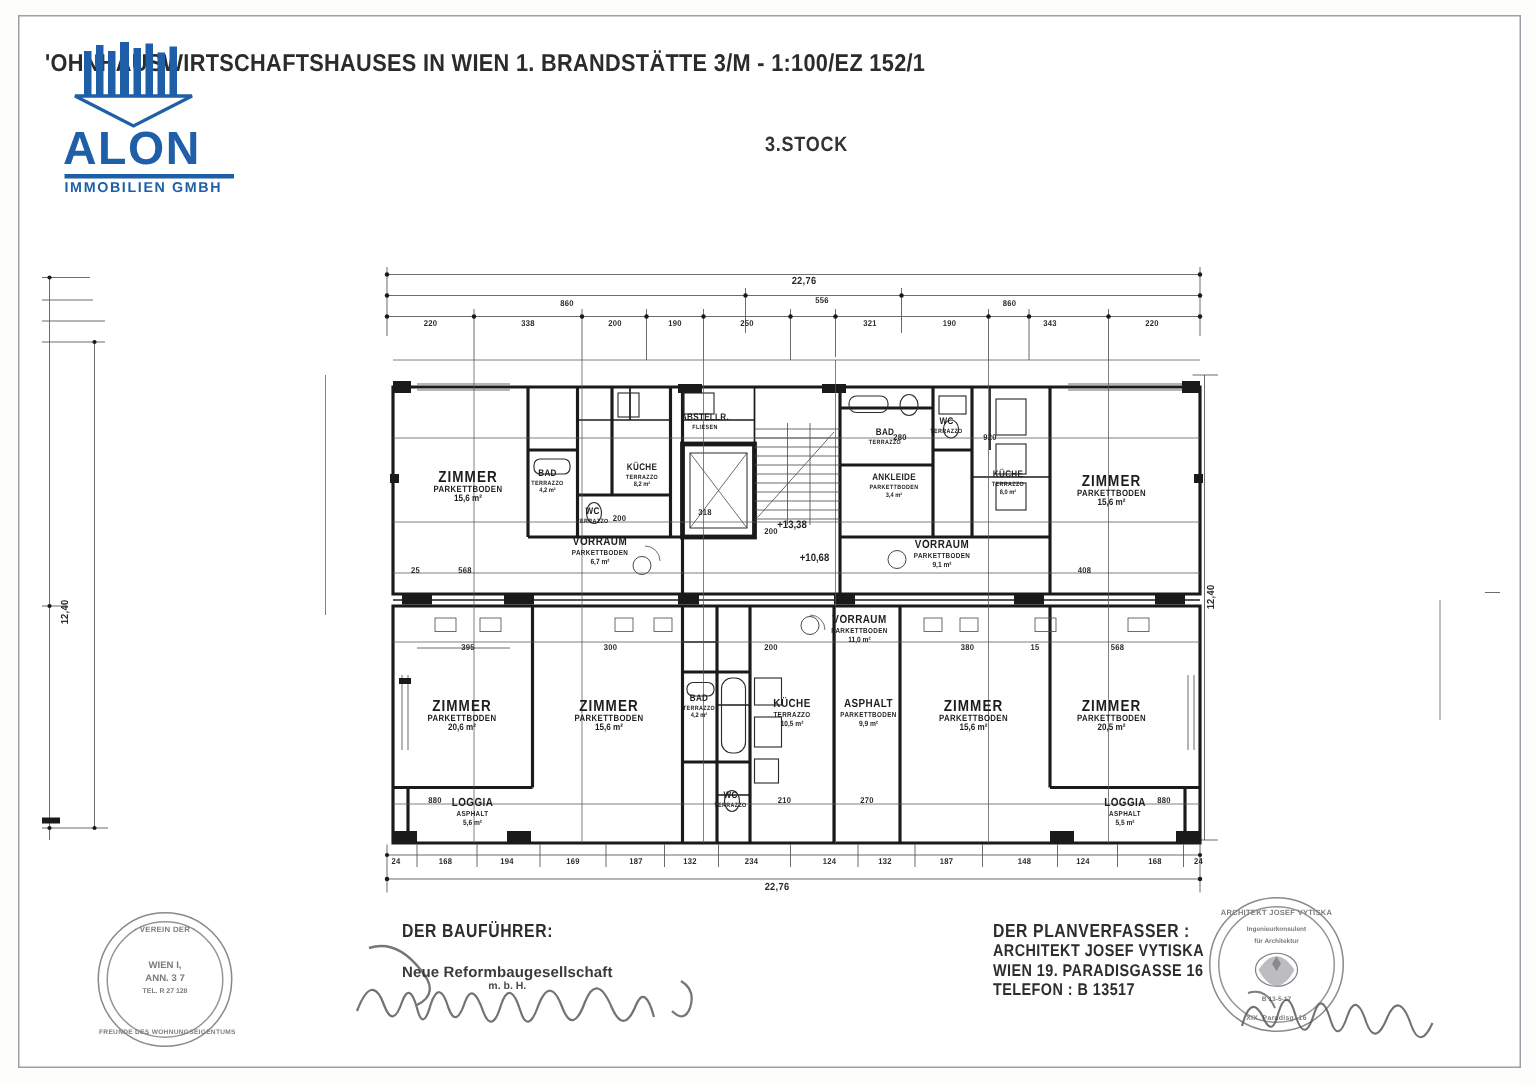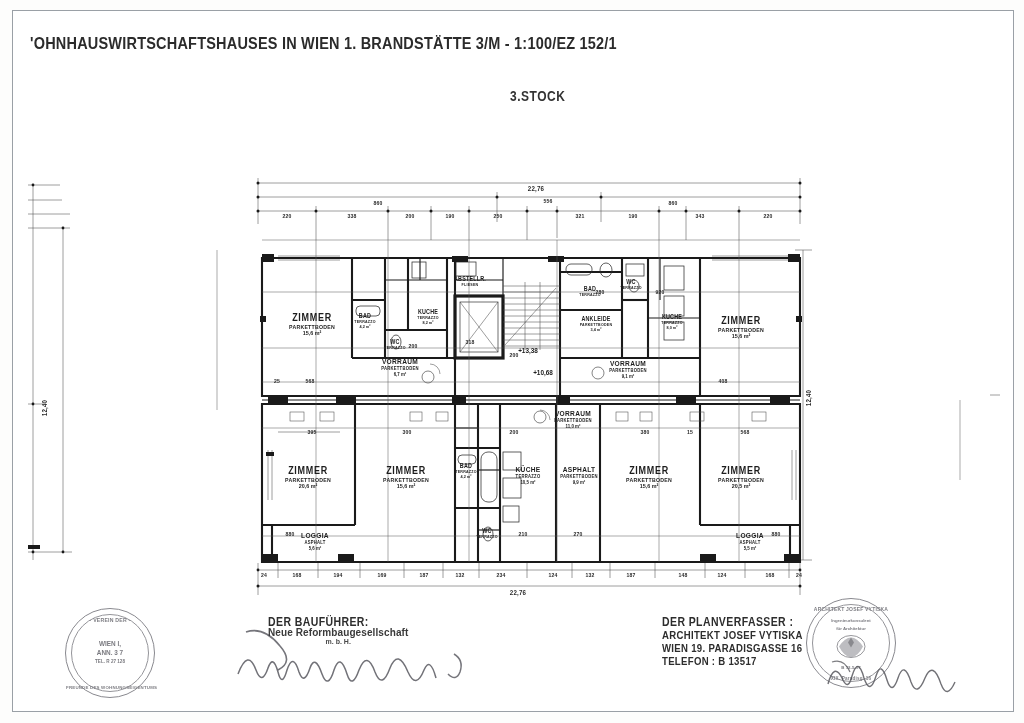--- a/index.html
+++ b/index.html
@@ -117,20 +117,40 @@
 </style>
 </head>
 <body>
 
 <div id="sheet">
 
   <div class="frame"></div>
 
   <div class="doc-title">'OHNHAUSWIRTSCHAFTSHAUSES IN WIEN 1. BRANDSTÄTTE 3/M - 1:100/EZ 152/1</div>
 
+  <div class="logo">
+    <div class="logo-mark">
+      <svg width="86" height="58" viewBox="0 0 86 58">
+        <g fill="#1e5fa8">
+          <rect x="10" y="6" width="5" height="30"></rect>
+          <rect x="18" y="2" width="5" height="34"></rect>
+          <rect x="26" y="6" width="5" height="30"></rect>
+          <rect x="34" y="0" width="6" height="36"></rect>
+          <rect x="43" y="4" width="5" height="32"></rect>
+          <rect x="51" y="1" width="5" height="35"></rect>
+          <rect x="59" y="7" width="5" height="29"></rect>
+          <rect x="67" y="3" width="5" height="33"></rect>
+        </g>
+        <path d="M4 36 L82 36 L43 56 Z" fill="none" stroke="#1e5fa8" stroke-width="2.2"></path>
+      </svg>
+    </div>
+    <div class="logo-word">ALON</div>
+    <div class="logo-rule"></div>
+    <div class="logo-sub">IMMOBILIEN GMBH</div>
+  </div>
 
   <div class="storey">3.STOCK</div>
 
   <svg id="plan" viewBox="0 0 1024 723" xmlns="http://www.w3.org/2000/svg">
     <defs>
       <style type="text/css">
         .w  {fill:none;stroke:#1a1a1a;stroke-width:2.1;}
         .wt {fill:none;stroke:#1a1a1a;stroke-width:1.15;}
         .wth{fill:none;stroke:#1a1a1a;stroke-width:3.2;}
         .thin{fill:none;stroke:#4d4d4d;stroke-width:.55;}
@@ -586,21 +606,21 @@
       <div class="dim" style="left: 290px; top: 534px;">880</div>
       <div class="dim" style="left: 776px; top: 534px;">880</div>
       <div class="dim vert big" style="left: 44px; top: 408px;">12,40</div>
       <div class="dim vert big" style="left: 808px; top: 398px;">12,40</div>
       <div class="elev" style="left: 543px; top: 372px;">+10,68</div>
       <div class="elev" style="left: 528px; top: 350px;">+13,38</div>
     </div>
 
   <div class="sigblock" style="left:268px;top:614px;">
     <div class="sig-head">DER BAUFÜHRER:</div>
-    <div class="sig-firm" style="margin-top:1px;">Neue Reformbaugesellschaft</div>
+    <div class="sig-firm" style="margin-top:17px;">Neue Reformbaugesellschaft</div>
     <div class="sig-firm-sub">m. b. H.</div>
   </div>
   <svg class="handw" style="left:232px;top:624px;" width="250" height="62">
     <path d="M6 50 q10 -26 18 -4 q6 16 12 -2 q5 -14 10 4 q4 16 9 -2 q6 -18 12 2 q5 14 11 -4
              q5 -14 12 6 q6 16 12 -4 q6 -18 13 4 q5 16 12 -4 q8 -20 16 2 q7 18 15 -4
              q8 -20 18 4 q8 18 16 -2 q6 -14 12 8" fill="none" stroke="#35353d" stroke-width="1.5" opacity=".82"></path>
     <path d="M14 8 q18 -6 34 14 q14 16 -2 24" fill="none" stroke="#35353d" stroke-width="1.6" opacity=".8"></path>
     <path d="M222 30 q10 6 6 18 q-4 10 -12 2" fill="none" stroke="#35353d" stroke-width="1.5" opacity=".8"></path>
   </svg>
 

